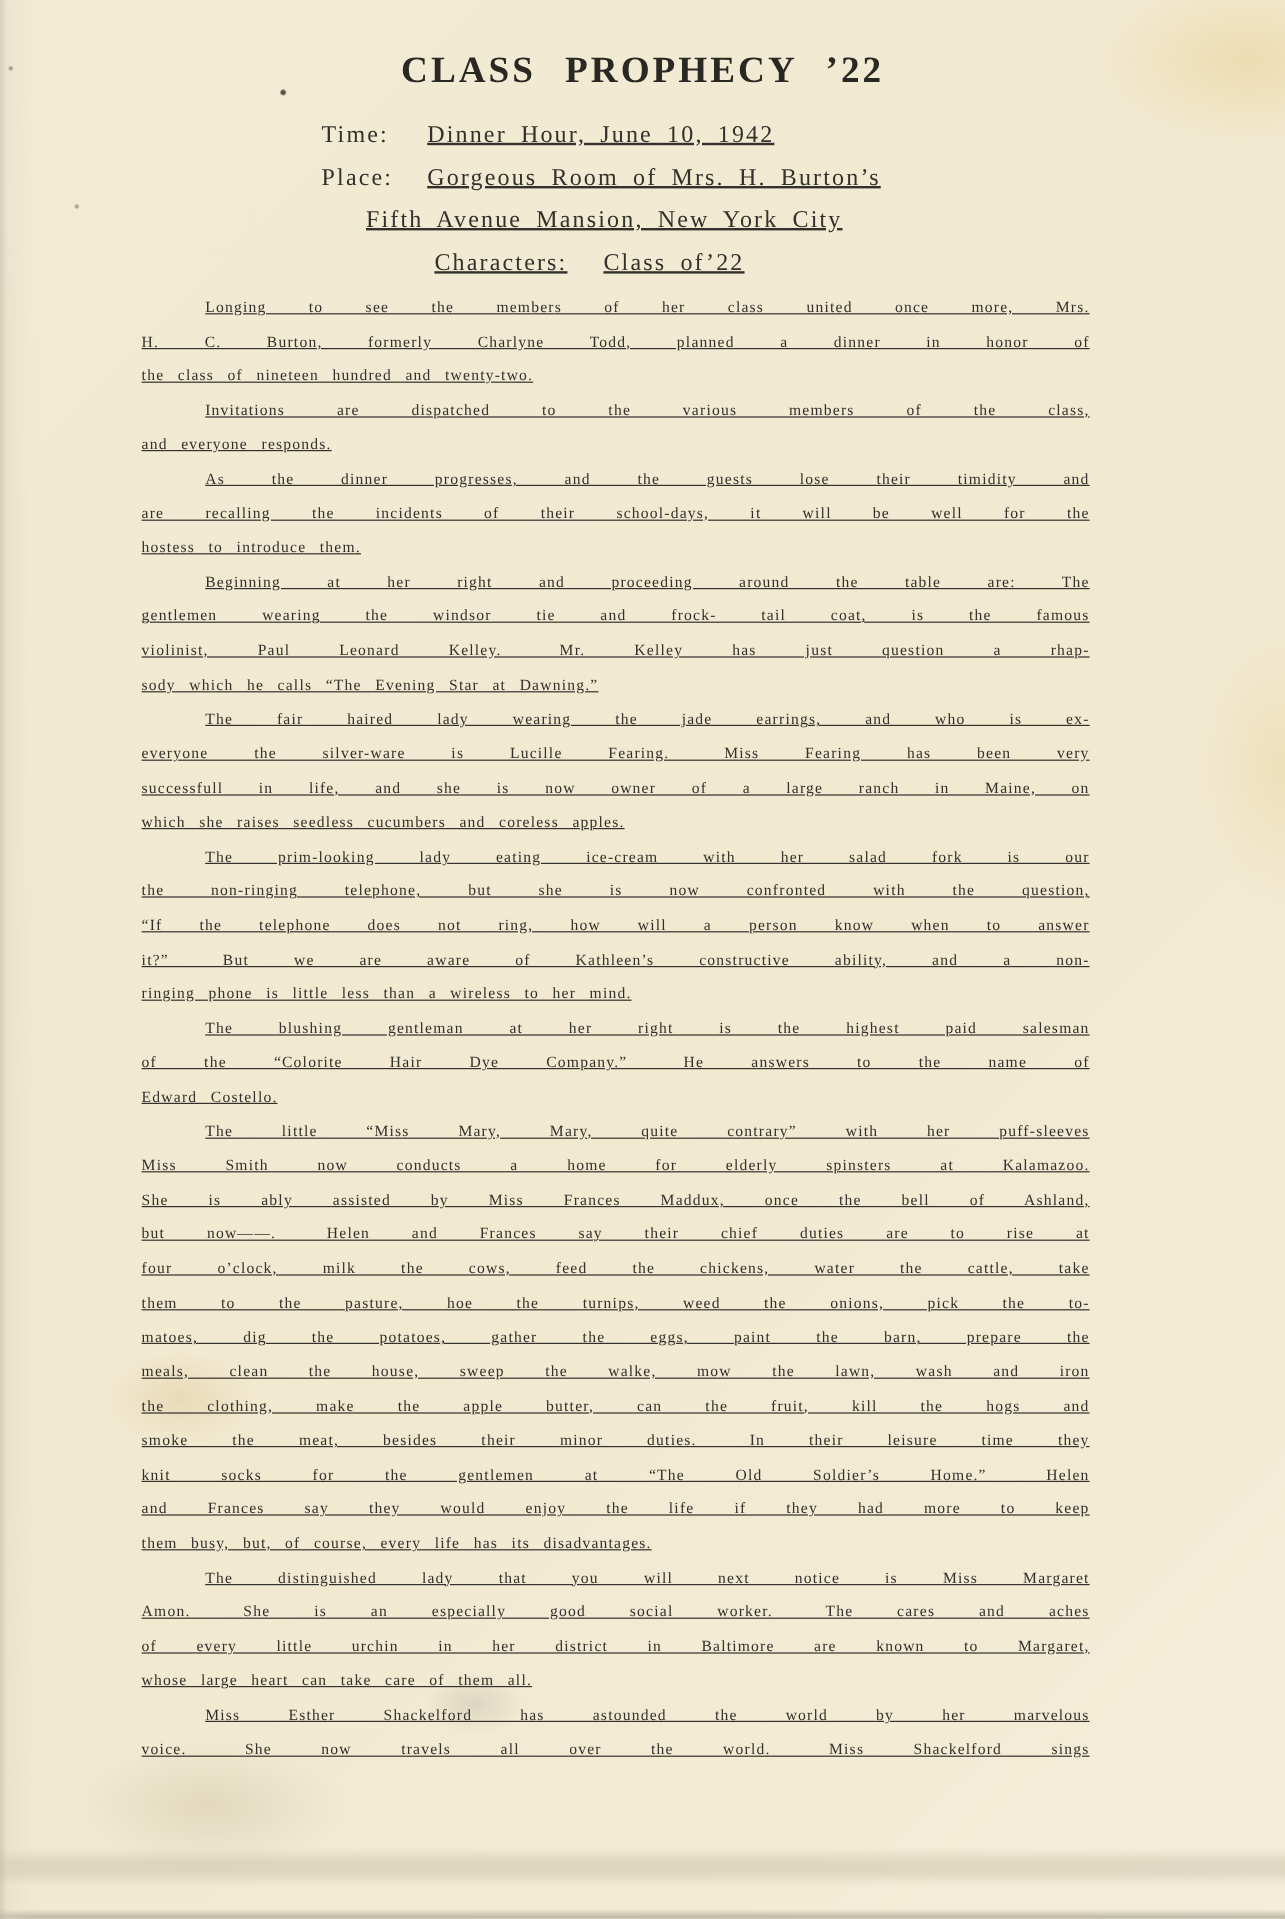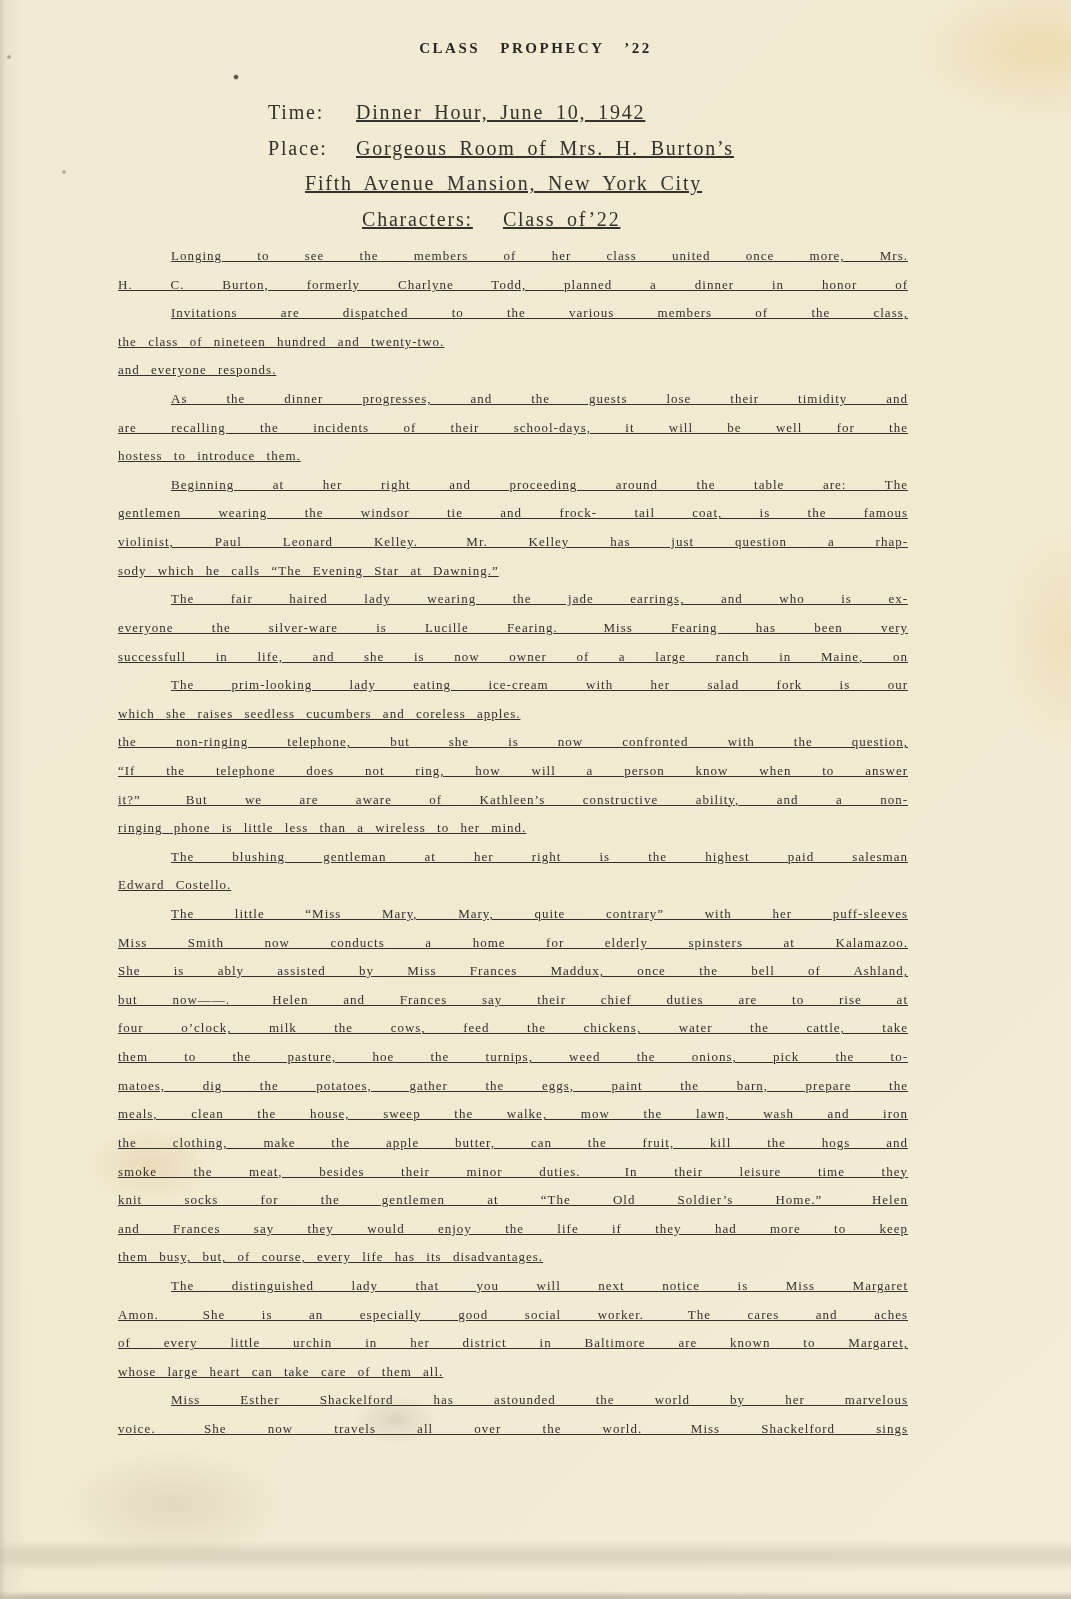--- a/index.html
+++ b/index.html
@@ -26,21 +26,21 @@
       linear-gradient(to right, rgba(190,183,165,0.55) 0px, rgba(222,214,194,0.35) 6px, rgba(236,229,209,0) 28px),
       linear-gradient(to bottom, rgba(0,0,0,0) 1540px, rgba(168,162,138,0.28) 1552px, rgba(168,162,138,0.28) 1560px, rgba(0,0,0,0) 1572px),
       linear-gradient(to top, rgba(140,135,120,0.45) 0px, rgba(140,135,120,0.45) 2px, rgba(0,0,0,0) 8px),
       linear-gradient(135deg, #f2ebd4 0%, #f1e9d0 55%, #f4edd8 100%);
   }
   .title {
     position: absolute;
     top: 40px; left: 0;
     width: 100%;
     text-align: center;
-    font-size: 15px;
+    font-size: 31px;
     font-weight: bold;
     letter-spacing: 2.5px;
     word-spacing: 14px;
     color: #2a2823;
   }
   .meta {
     position: absolute;
     top: 95px; left: 0;
     width: 100%;
     font-size: 20px;
@@ -75,40 +75,41 @@
   <div class="title">CLASS PROPHECY ’22</div>
   <div class="meta">
       <div class="meta-row meta-row-0"><span class="meta-label">Time:</span><span class="meta-value">Dinner Hour, June 10, 1942</span></div>
       <div class="meta-row meta-row-1"><span class="meta-label">Place:</span><span class="meta-value">Gorgeous Room of Mrs. H. Burton’s</span></div>
       <div class="meta-row meta-row-2"><span class="meta-value">Fifth Avenue Mansion, New York City</span></div>
       <div class="meta-row meta-row-3"><span class="meta-label">Characters:</span><span class="meta-value">Class of’22</span></div>
     </div>
   <div class="body-text">
       <div class="line first just">Longing to see the members of her class united once more, Mrs.</div>
       <div class="line just">H. C. Burton, formerly Charlyne Todd, planned a dinner in honor of</div>
+      <div class="line last">the class of nineteen hundred and twenty-two.</div>
       <div class="line first just">Invitations are dispatched to the various members of the class,</div>
-      <div class="line last">the class of nineteen hundred and twenty-two.</div>
       <div class="line last">and everyone responds.</div>
       <div class="line first just">As the dinner progresses, and the guests lose their timidity and</div>
       <div class="line just">are recalling the incidents of their school-days, it will be well for the</div>
       <div class="line last">hostess to introduce them.</div>
       <div class="line first just">Beginning at her right and proceeding around the table are: The</div>
       <div class="line just">gentlemen wearing the windsor tie and frock- tail coat, is the famous</div>
       <div class="line just">violinist, Paul Leonard Kelley.  Mr. Kelley has just question a rhap-</div>
       <div class="line last">sody which he calls “The Evening Star at Dawning.”</div>
       <div class="line first just">The fair haired lady wearing the jade earrings, and who is ex-</div>
       <div class="line just">everyone the silver-ware is Lucille Fearing.  Miss Fearing has been very</div>
       <div class="line just">successfull in life, and she is now owner of a large ranch in Maine, on</div>
+      <div class="line last">which she raises seedless cucumbers and coreless apples.</div>
       <div class="line first just">The prim-looking lady eating ice-cream with her salad fork is our</div>
-      <div class="line last">which she raises seedless cucumbers and coreless apples.</div>
       <div class="line just">the non-ringing telephone, but she is now confronted with the question,</div>
       <div class="line just">“If the telephone does not ring, how will a person know when to answer</div>
       <div class="line just">it?”  But we are aware of Kathleen’s constructive ability, and a non-</div>
       <div class="line last">ringing phone is little less than a wireless to her mind.</div>
       <div class="line first just">The blushing gentleman at her right is the highest paid salesman</div>
+      <div class="line just">of the “Colorite Hair Dye Company.”  He answers to the name of</div>
       <div class="line last">Edward Costello.</div>
       <div class="line first just">The little “Miss Mary, Mary, quite contrary” with her puff-sleeves</div>
       <div class="line just">Miss Smith now conducts a home for elderly spinsters at Kalamazoo.</div>
       <div class="line just">She is ably assisted by Miss Frances Maddux, once the bell of Ashland,</div>
       <div class="line just">but now——.  Helen and Frances say their chief duties are to rise at</div>
       <div class="line just">four o’clock, milk the cows, feed the chickens, water the cattle, take</div>
       <div class="line just">them to the pasture, hoe the turnips, weed the onions, pick the to-</div>
       <div class="line just">matoes, dig the potatoes, gather the eggs, paint the barn, prepare the</div>
       <div class="line just">meals, clean the house, sweep the walke, mow the lawn, wash and iron</div>
       <div class="line just">the clothing, make the apple butter, can the fruit, kill the hogs and</div>

